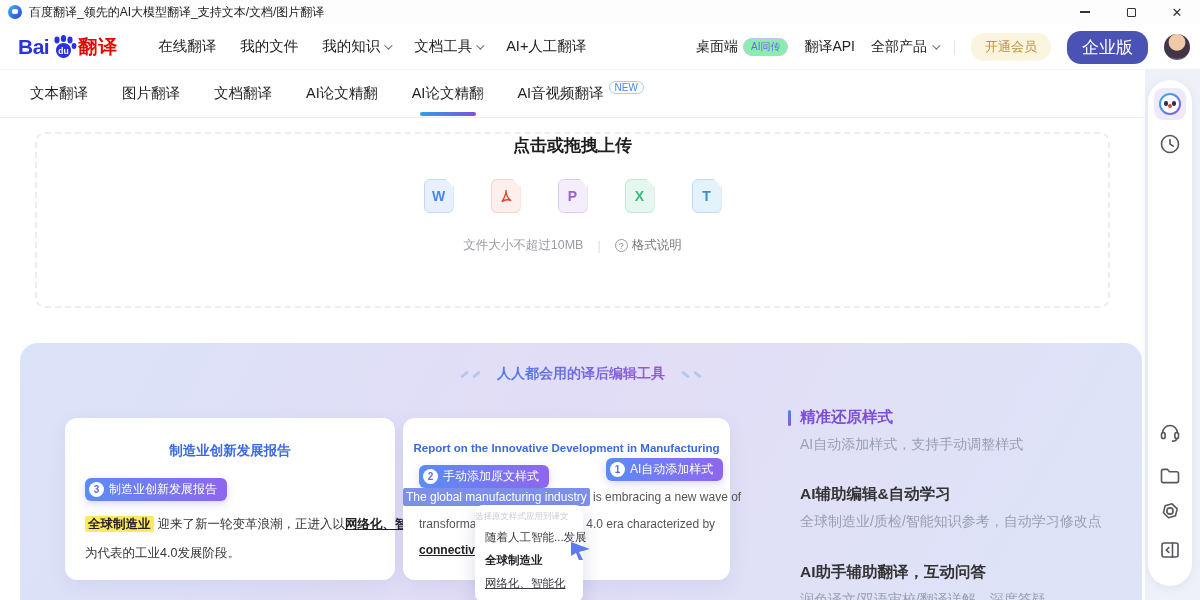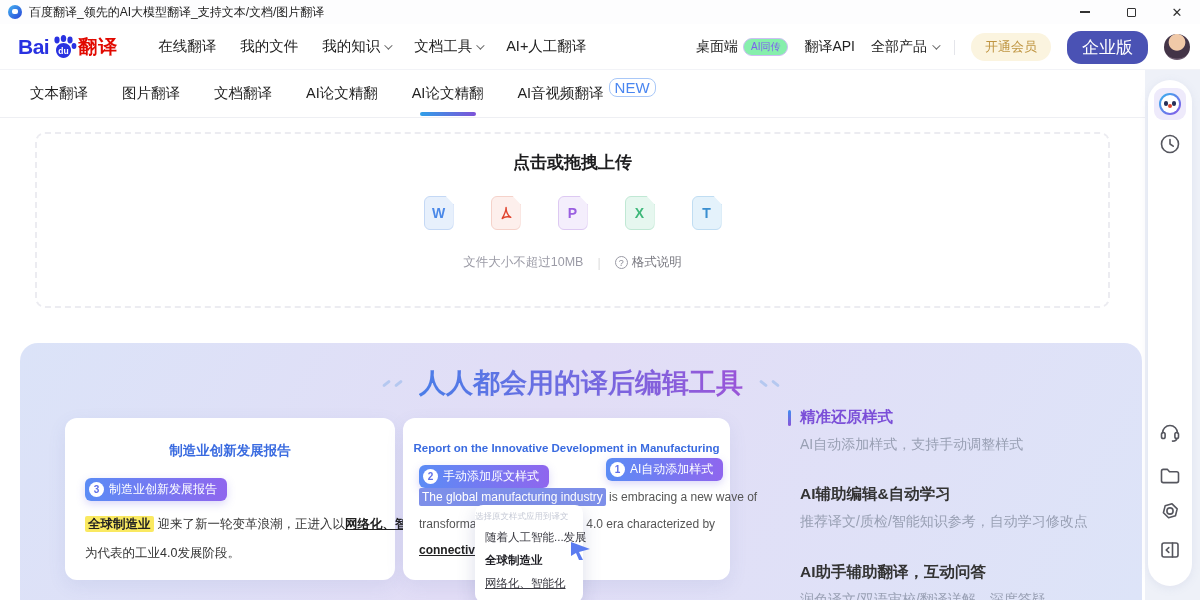--- a/index.html
+++ b/index.html
@@ -31,42 +31,42 @@
   .pill-ai { font-size:10px; color:#7d5cf0; background:#86efac; border:1px solid #cdbef5; border-radius:9px; padding:1px 7px; }
   .vdiv { width:1px; height:15px; background:#e4e5ea; }
   .btn-vip { font-size:13px; color:#bf9440; background:#fbf4df; border-radius:14px; padding:5px 14px; cursor:pointer; }
   .btn-ent { font-size:17px; color:#fff; background:#4a52b4; border-radius:14px; padding:5px 15px; cursor:pointer; }
   .avatar { width:26px; height:26px; border-radius:50%; background:radial-gradient(circle at 50% 32%, #f0c9a8 0 36%, #433447 40% 72%, #6c5a6e 75%); cursor:pointer; }
 
   
   .tabbar { position:absolute; left:0; top:70px; width:1145px; height:48px; background:#fff; border-bottom:1px solid #eeeff3; display:flex; align-items:center; padding-left:30px; gap:34px; }
   .tab { font-size:14.5px; color:#1f1f1f; position:relative; height:48px; display:flex; align-items:center; gap:5px; cursor:pointer; white-space:nowrap; }
   .tab .underline { position:absolute; left:50%; transform:translateX(-50%); bottom:2px; width:56px; height:4px; border-radius:2px; background:linear-gradient(90deg,#2f9fe8,#7d52d8); }
-  .tab-new { font-size:15px; color:#4a86f0; border:1px solid #a9c8f8; border-radius:8px; padding:0 5px; transform:translateY(-6px); }
+  .tab-new { font-size:10px; color:#4a86f0; border:1px solid #a9c8f8; border-radius:8px; padding:0 5px; transform:translateY(-6px); }
 
   
   .upload-wrap { position:absolute; left:0; top:118px; width:1145px; height:225px; background:#fff; }
   .upload-box { position:absolute; left:35px; top:14px; width:1075px; height:176px; border:2px dashed #ececf1; border-radius:10px; display:flex; flex-direction:column; align-items:center; cursor:pointer; }
-  .upload-title { margin-top:17px; font-size:17px; font-weight:700; color:#1d1d1f; }
+  .upload-title { font-size:17px; font-weight:700; color:#1d1d1f; }
   .ficons { display:flex; gap:37px; margin-top:22px; }
   .ficon { width:30px; height:34px; border-radius:6px; display:flex; align-items:center; justify-content:center; font-weight:700; font-size:14px; clip-path:polygon(0 0,74% 0,100% 24%,100% 100%,0 100%); }
   .f-word  { background:#e7f0fc; border:1px solid #c4d8f5; color:#4a88e8; }
   .f-pdf   { background:#fdefec; border:1px solid #f5d2ca; }
   .f-ppt   { background:#f4eefc; border:1px solid #ddc9f2; color:#9a5fe0; }
   .f-excel { background:#e6f7ef; border:1px solid #c0e8d4; color:#3fb87a; }
   .f-txt   { background:#e4f2fb; border:1px solid #c0ddf2; color:#3a8fd0; }
   .upload-hint { display:flex; align-items:center; margin-top:24px; font-size:12.5px; color:#9b9ba6; }
   .hint-div { color:#ddd; margin:0 14px; }
   .qmark { width:13px; height:13px; border:1px solid #9a9aa5; border-radius:50%; font-size:9px; color:#8a8a95; display:inline-flex; align-items:center; justify-content:center; margin-right:4px; }
   .fmt { color:#77777f; display:flex; align-items:center; cursor:pointer; }
 
   
   .promo { position:absolute; left:20px; top:343px; width:1122px; height:257px; border-radius:18px 18px 0 0; background:linear-gradient(120deg,#dbe3f8 0%,#e2ddf6 45%,#dde4f8 100%); }
   .promo-title-row { position:absolute; left:0; top:22px; width:100%; display:flex; align-items:center; justify-content:center; gap:16px; }
-  .promo-title { font-size:27px; font-weight:700; background:linear-gradient(90deg,#4a7de8,#9a55d8); -webkit-background-clip:text; background-clip:text; color:transparent; }
+  .promo-title { font-size:14px; font-weight:700; background:linear-gradient(90deg,#4a7de8,#9a55d8); -webkit-background-clip:text; background-clip:text; color:transparent; }
   .spark { display:flex; gap:3px; }
   .spark i { display:block; width:9px; height:3px; border-radius:2px; background:#b5c8f0; }
   .spark-l i { transform:rotate(-38deg); }
   .spark-r i { transform:rotate(38deg); }
 
   .card { position:absolute; top:75px; height:162px; background:#fff; border-radius:12px; box-shadow:0 6px 18px rgba(90,105,180,0.10); }
   .card-left { left:45px; width:330px; }
   .card-mid { left:383px; width:327px; }
   .card-title-cn { margin-top:24px; text-align:center; font-size:13.5px; font-weight:700; color:#3a6be0; }
   .card-title-en { margin-top:24px; text-align:center; font-size:11.5px; font-weight:600; color:#3a6be0; white-space:nowrap; }
@@ -267,21 +267,21 @@
   <div class="card card-mid">
     <div class="card-title-en">Report on the Innovative Development in Manufacturing</div>
     <div class="gbadge badge1 pt-up">
       <span class="num">1</span>
       <span>AI自动添加样式</span>
     </div>
     <div class="gbadge badge2 pt-down">
       <span class="num">2</span>
       <span>手动添加原文样式</span>
     </div>
-    <div class="en-line" style="left:16px; top:72px;">
+    <div class="en-line" style="left:0; top:72px;">
       <span class="sel">The global manufacturing industry</span><span> is embracing a new wave of</span>
     </div>
     <div class="en-line" style="left:16px; top:99px;">transforma</div>
     <div class="en-line" style="left:174px; top:99px;">y 4.0 era characterized by</div>
     <div class="en-line bu" style="left:16px; top:125px; color:#222;">connectivi</div>
     <div class="dd">
       <div class="dd-header">选择原文样式应用到译文</div>
       <div class="dd-item">随着人工智能...发展</div>
       <div class="dd-item b">全球制造业</div>
       <div class="dd-item u">网络化、智能化</div>
@@ -296,21 +296,21 @@
       <div class="feat-title">
         <span class="bar"></span>
         <span class="ft-text">精准还原样式</span>
       </div>
       <div class="feat-desc">AI自动添加样式，支持手动调整样式</div>
     </div>
     <div class="feat2">
       <div class="feat-title">
         <span class="ft-text">AI辅助编辑&amp;自动学习</span>
       </div>
-      <div class="feat-desc">推荐译文/质检/智能知识参考，自动学习修改点</div>
+      <div class="feat-desc">全球制造业/质检/智能知识参考，自动学习修改点</div>
     </div>
     <div class="feat3">
       <div class="feat-title">
         <span class="ft-text">AI助手辅助翻译，互动问答</span>
       </div>
       <div class="feat-desc">润色译文/双语审校/翻译详解，深度答疑</div>
     </div>
   </div>
 </div>
 

